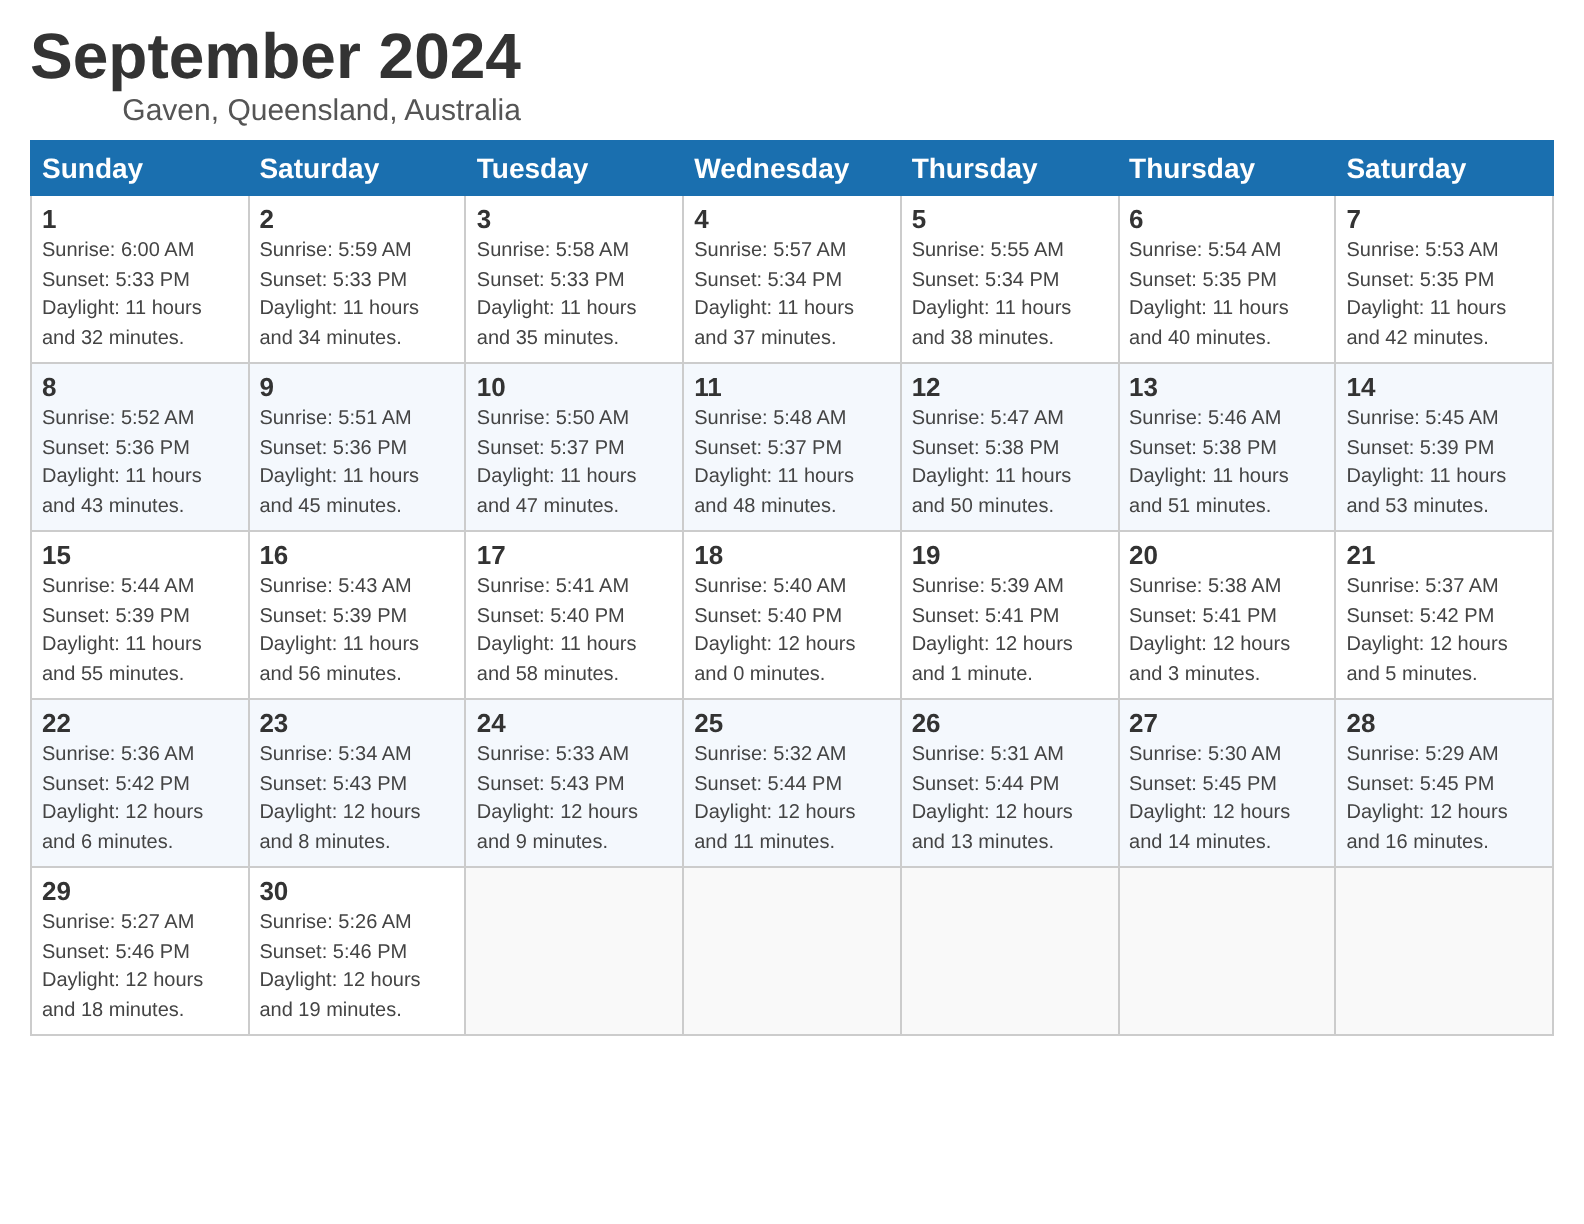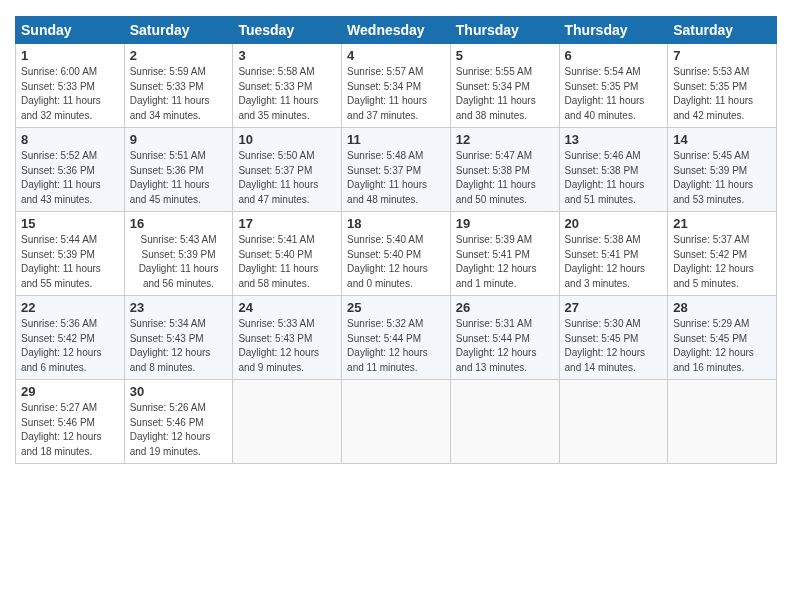--- a/index.html
+++ b/index.html
@@ -78,20 +78,24 @@
     }
     td.empty {
       background: #f9f9f9;
     }
   </style>
 </head>
 <body>
 
 <div class="page">
   <div class="header-row">
+    <div class="title-block">
+      <div class="main-title">September 2024</div>
+      <div class="subtitle">Gaven, Queensland, Australia</div>
+    </div>
   </div>
 
   <table>
     <thead>
       <tr>
         <th>Sunday</th>
         <th>Saturday</th>
         <th>Tuesday</th>
         <th>Wednesday</th>
         <th>Thursday</th>
@@ -205,21 +209,21 @@
         <tr>
           <td>
             <span class="day-num">15</span>
             <div class="day-detail" style="white-space: pre-line;">Sunrise: 5:44 AM
 Sunset: 5:39 PM
 Daylight: 11 hours
 and 55 minutes.</div>
           </td>
           <td>
             <span class="day-num">16</span>
-            <div class="day-detail" style="white-space: pre-line; text-align: center;">Sunrise: 5:43 AM
+            <div class="day-detail" style="white-space: pre-line;">Sunrise: 5:43 AM
 Sunset: 5:39 PM
 Daylight: 11 hours
 and 56 minutes.</div>
           </td>
           <td>
             <span class="day-num">17</span>
             <div class="day-detail" style="white-space: pre-line;">Sunrise: 5:41 AM
 Sunset: 5:40 PM
 Daylight: 11 hours
 and 58 minutes.</div>

